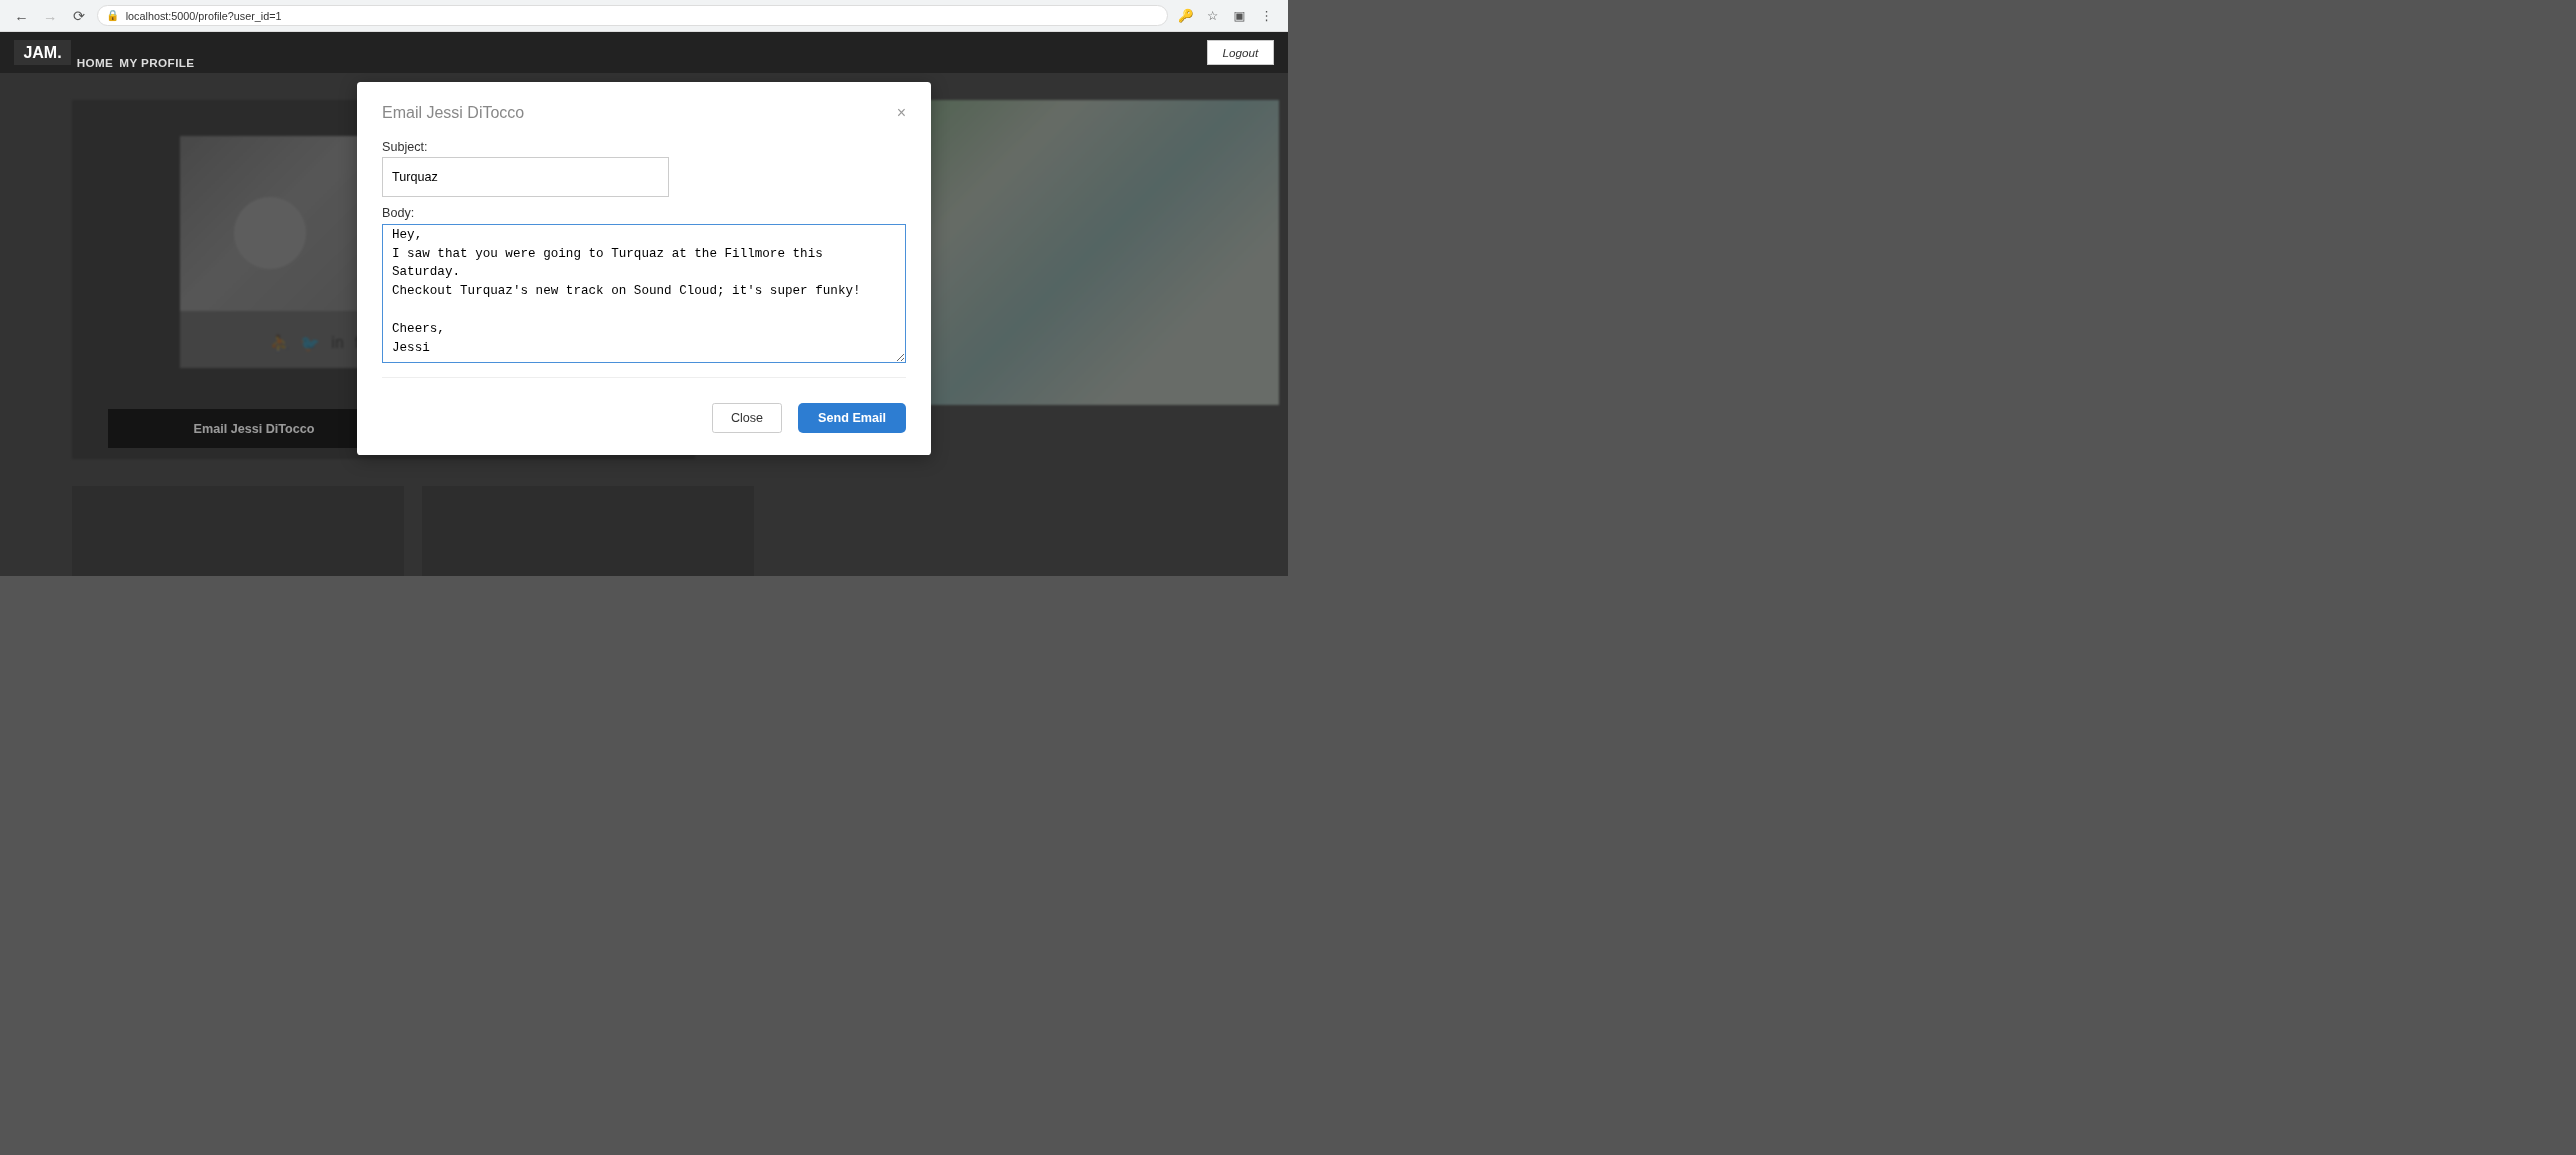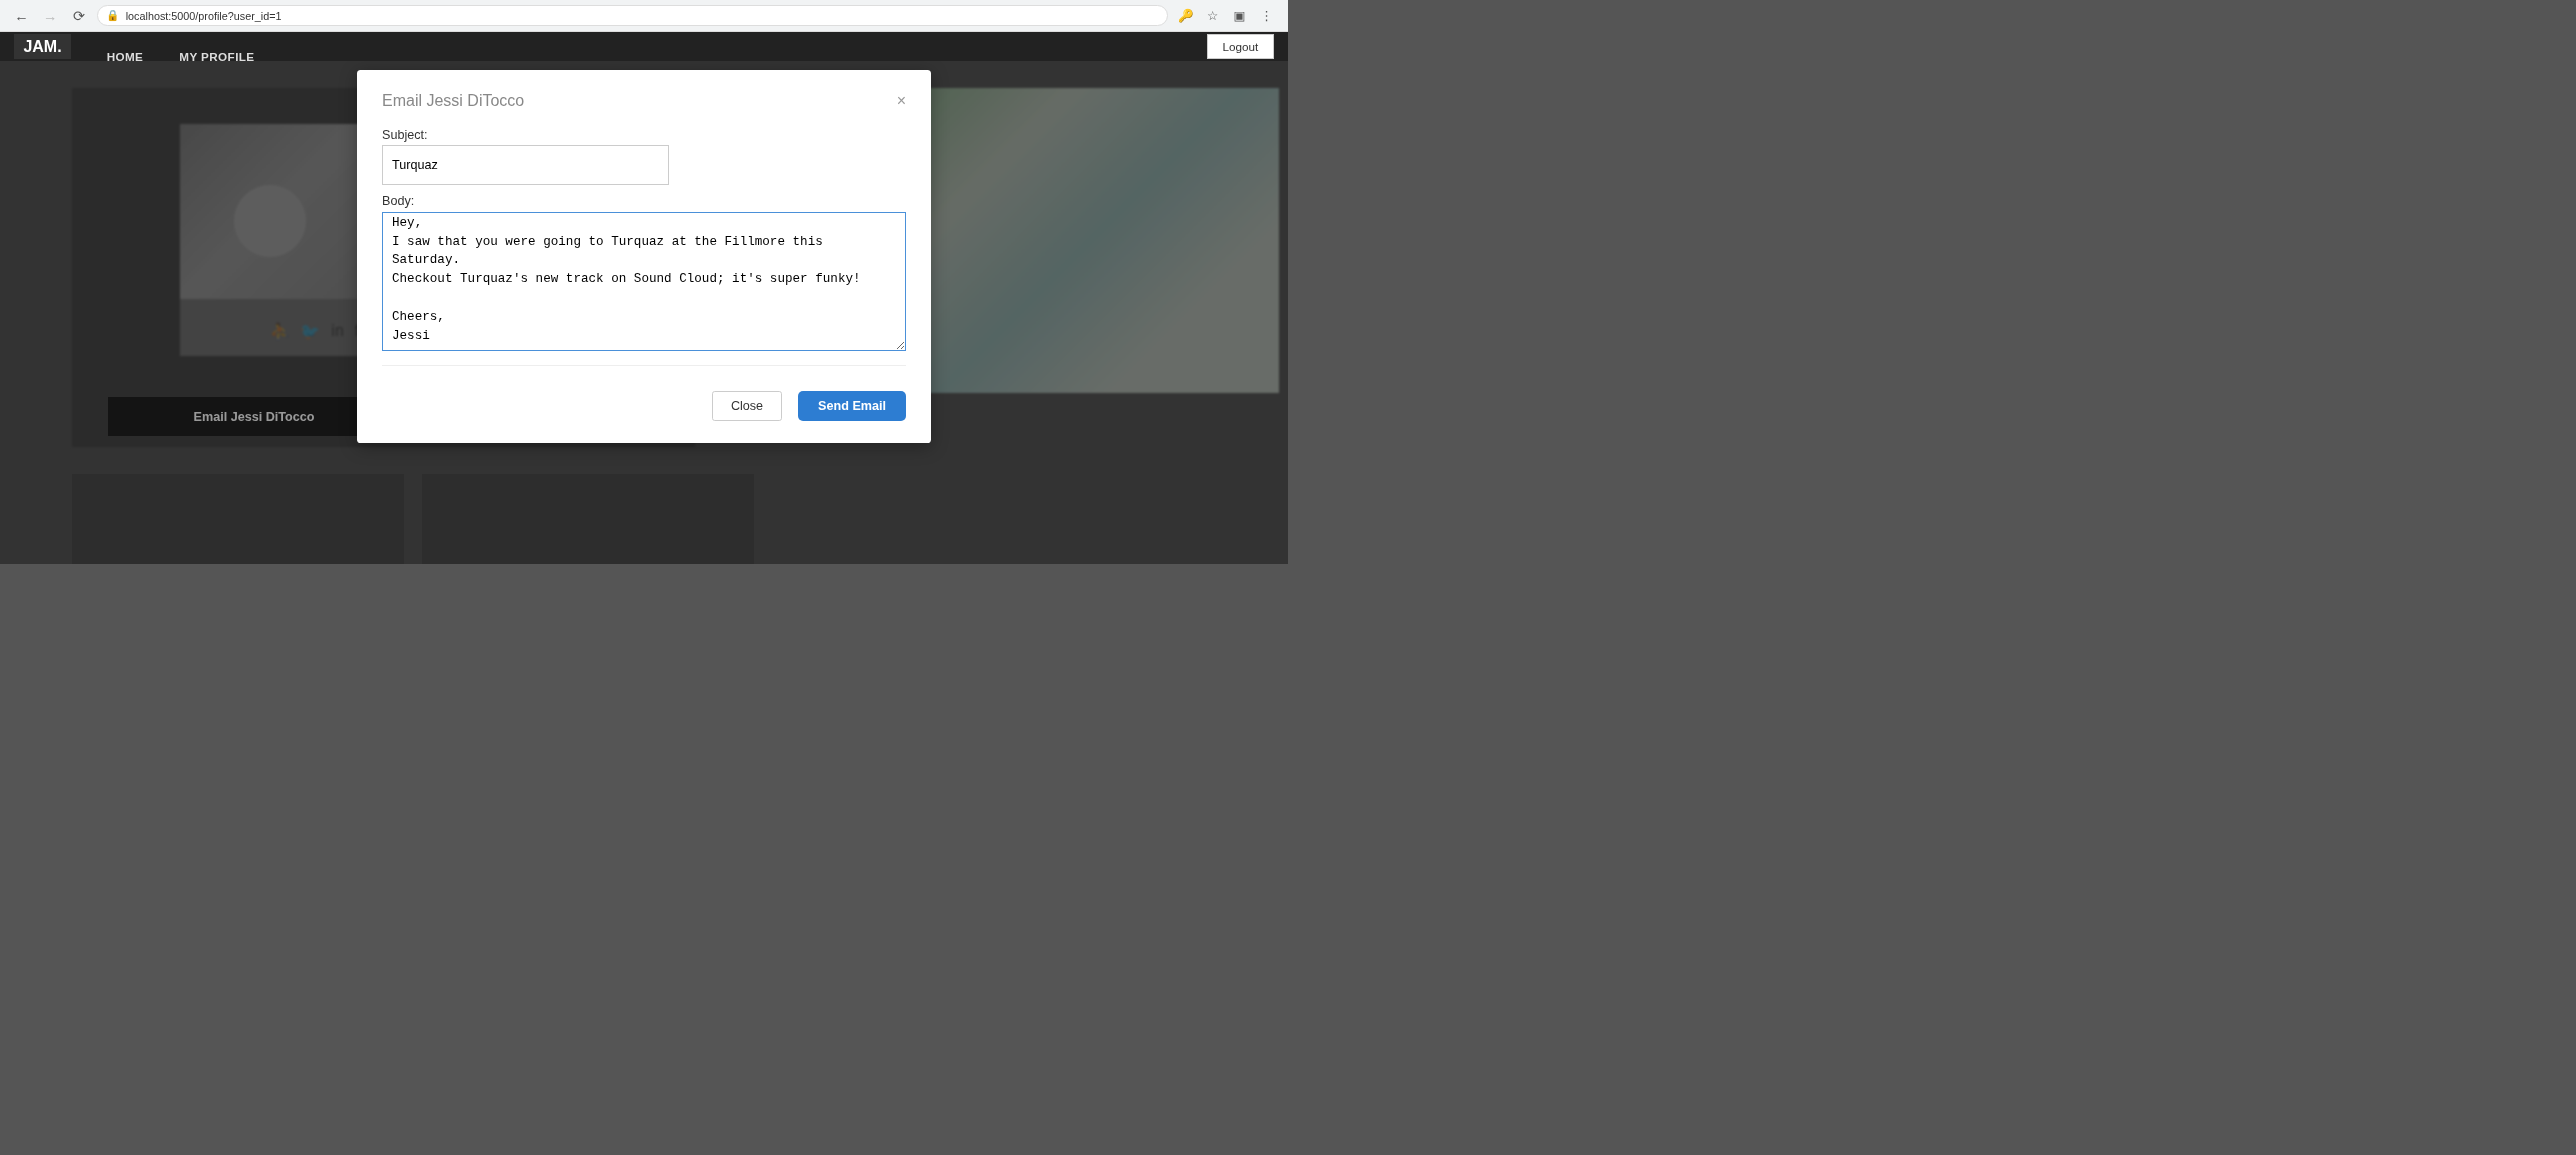--- a/index.html
+++ b/index.html
@@ -43,25 +43,25 @@
     .browser-icon-btn {
       width: 21.5px; height: 21.5px;
       border: none; background: transparent;
       cursor: pointer; font-size: 12.6px; color: #555;
       display: flex; align-items: center; justify-content: center;
     }
 
     
     .navbar {
       background: #222;
-      height: 29px;
+      height: 41px;
       display: flex;
       align-items: center;
       padding: 0 14.4px;
-      gap: 36px;
+      gap: 6px;
     }
     .navbar-brand {
       color: white;
       font-weight: bold;
       font-size: 16px;
       background: #333;
       padding: 3.6px 9px;
     }
     .navbar-link {
       color: #ddd;
@@ -75,20 +75,21 @@
     .navbar-right {
       margin-left: auto;
     }
     .logout-btn {
       background: white;
       border: 0.9px solid #ccc;
       padding: 5.4px 14.4px;
       font-size: 11.7px;
       cursor: pointer;
       color: #333;
+      font-style: italic;
     }
 
     
     .page-bg {
       position: relative;
       background: #555;
       height: calc(578px - 32px - 43px);
       overflow: hidden;
     }
 

